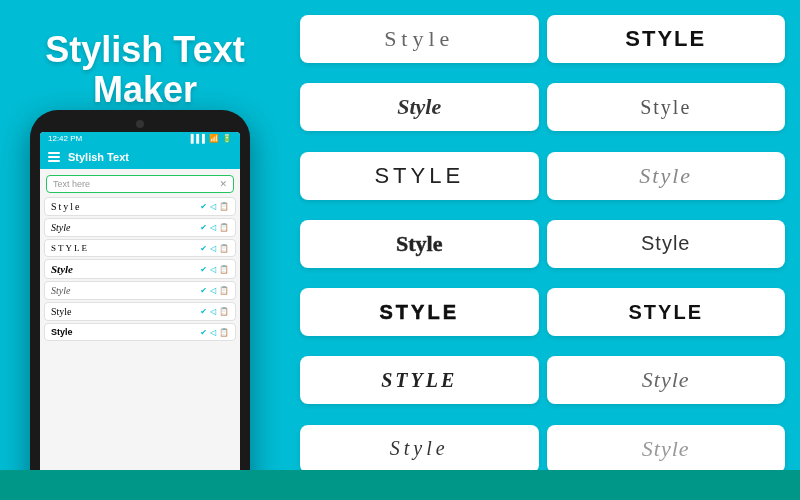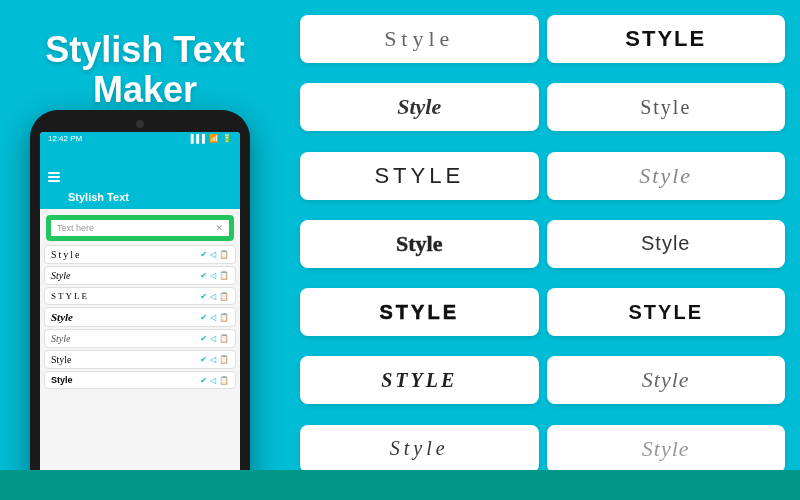--- a/index.html
+++ b/index.html
@@ -120,27 +120,26 @@
       width: 12px;
       height: 2px;
       background: white;
       border-radius: 1px;
     }
 
     .phone-toolbar-title {
       color: white;
       font-size: 11px;
       font-weight: bold;
-      margin-top: 40px;
     }
 
     .phone-search {
       margin: 6px 6px 4px;
       background: white;
-      border: 5px solid #22c55e;
+      border: 1px solid #22c55e;
       border-radius: 4px;
       padding: 3px 6px;
       display: flex;
       justify-content: space-between;
       align-items: center;
       font-size: 9px;
       color: #999;
     }
 
     .phone-list {

